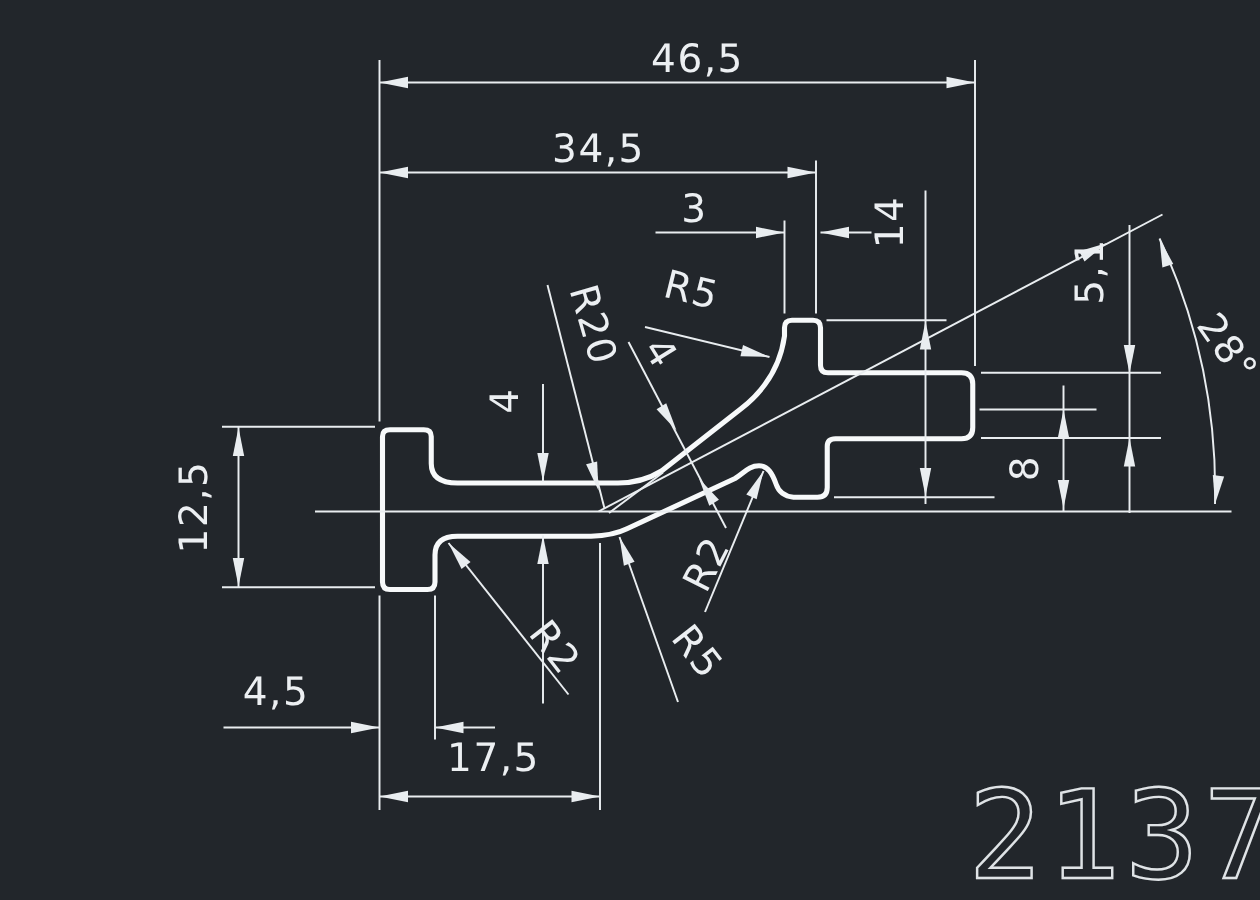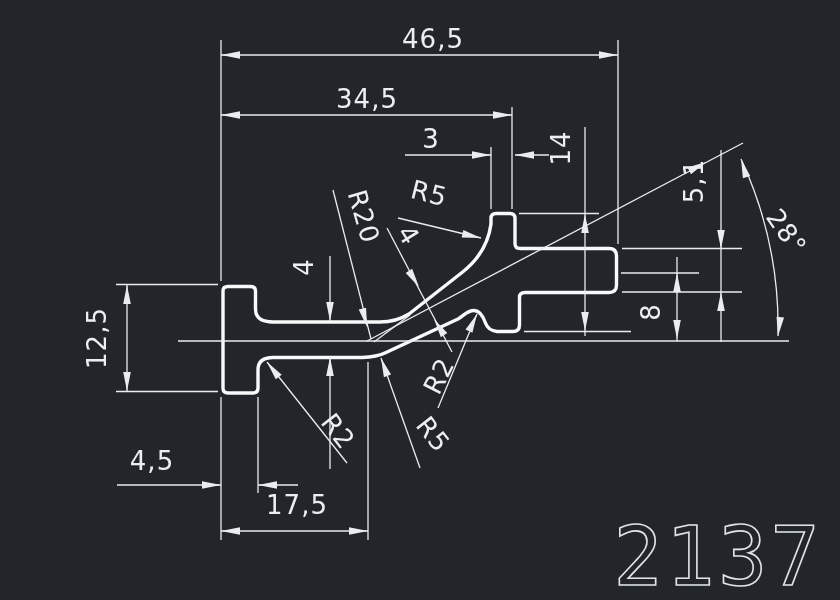--- a/index.html
+++ b/index.html
@@ -1,21 +1,21 @@
 <!DOCTYPE html>
 <html><head>
 <meta charset="utf-8">
 <style>
   html,body{margin:0;padding:0;}
   body{
     width:840px;height:600px;overflow:hidden;
     background:#22262b;
     font-family:"DejaVu Sans", sans-serif;
   }
-  #stage{position:relative;width:744px;height:600px;}
+  #stage{position:relative;width:744px;height:600px;padding-left:32px;}
   svg{display:block;}
   text.dim{
     font-family:"DejaVu Sans", sans-serif;
     font-size:26px;
     fill:#eceff2;
     letter-spacing:1px;
   }
   text.partnum{
     font-family:"DejaVu Sans Mono", monospace;
     font-size:82px;

